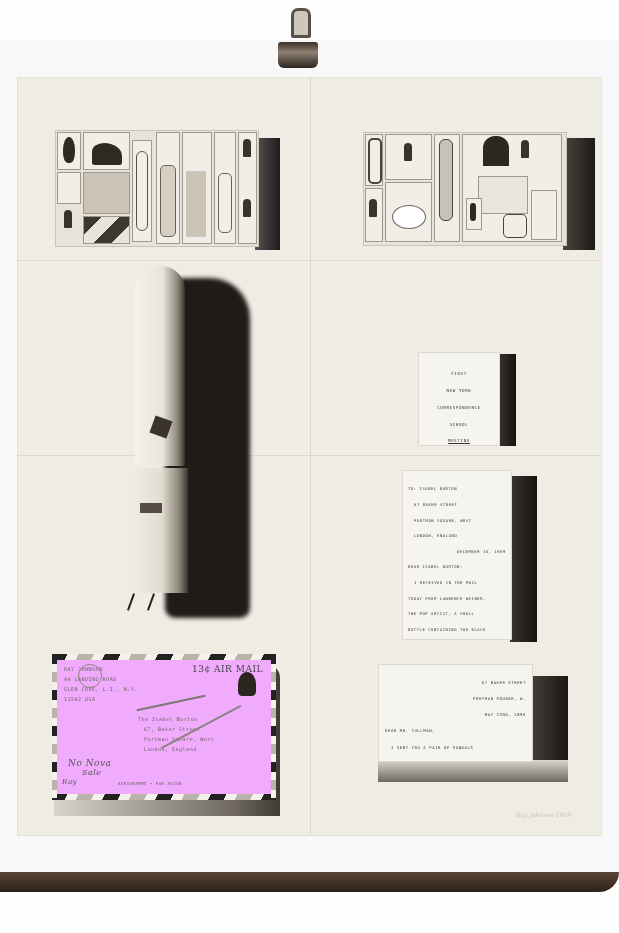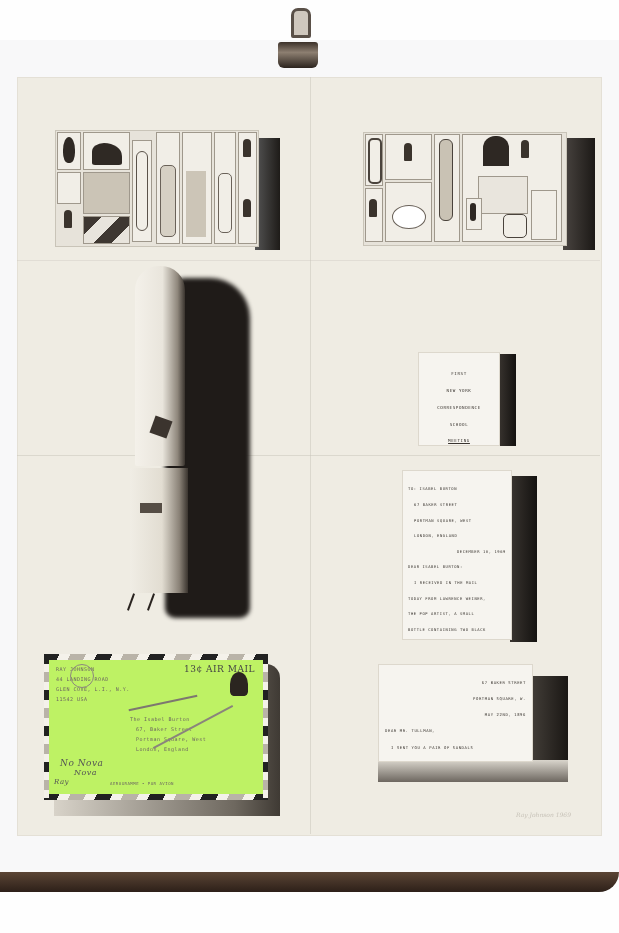--- a/index.html
+++ b/index.html
@@ -17,21 +17,21 @@
   .obj{position:absolute;}
   .shadow{position:absolute;background:#2a2622;}
   
   .boxes{background:#e7e3da;border:1px solid #c9c4b8;}
   .cell{position:absolute;background:#f1eee7;border:1px solid #9f988c;}
   .fig{position:absolute;width:8px;height:18px;background:#3a332c;border-radius:4px 4px 1px 1px;}
   
   .card{position:absolute;background:#f6f4ef;box-shadow:inset 0 0 0 1px #ddd8cd;color:#3a3530;font-size:4.2px;line-height:5.6px;letter-spacing:.6px;padding:6px 8px;box-sizing:border-box;white-space:pre-wrap;overflow:hidden;}
   .card .r{text-align:right;}
   
-  .env{position:absolute;left:44px;top:654px;width:224px;height:146px;background:#bef264;box-sizing:border-box;}
+  .env{position:absolute;left:52px;top:654px;width:224px;height:146px;background:#f0abfc;box-sizing:border-box;}
   .env .stripe{position:absolute;left:0;right:0;height:6px;background:repeating-linear-gradient(115deg,#222 0 14px,#f4f1ea 14px 24px,#b9b3a8 24px 38px,#f4f1ea 38px 48px);}
   .env .vstripe{position:absolute;top:0;bottom:0;width:5px;background:repeating-linear-gradient(180deg,#222 0 10px,#f4f1ea 10px 18px,#b9b3a8 18px 28px,#f4f1ea 28px 36px);}
   .env .txt{position:absolute;font-size:5px;color:#6c6660;letter-spacing:.5px;white-space:pre;}
   .signature{position:absolute;left:516px;top:811px;font-size:6px;color:#c7c2b8;font-family:"DejaVu Serif",serif;font-style:italic;}
 </style>
 </head>
 <body>
 
 <div class="wall"></div>
 
@@ -196,19 +196,19 @@
   <div class="txt" style="left:12px;top:42px;">11542 USA</div>
   <div class="txt" style="left:86px;top:62px;">The Isabel Burton</div>
   <div class="txt" style="left:92px;top:72px;">67, Baker Street</div>
   <div class="txt" style="left:92px;top:82px;">Portman Square, West</div>
   <div class="txt" style="left:92px;top:92px;">London, England</div>
   <div class="txt" style="left:66px;top:127px;font-size:4px;">AEROGRAMME • PAR AVION</div>
   <div class="txt" style="left:140px;top:10px;font-size:9px;color:#444;font-family:'DejaVu Serif',serif;">13¢ AIR MAIL</div>
   <div style="position:absolute;left:84px;top:48px;width:70px;height:2px;background:#7d7770;transform:rotate(-12deg);"></div>
   <div style="position:absolute;left:104px;top:72px;width:90px;height:2px;background:#8a847c;transform:rotate(-28deg);"></div>
   <div class="txt" style="left:16px;top:104px;font-size:9px;color:#555;font-family:'DejaVu Serif',serif;font-style:italic;">No Nova</div>
-  <div class="txt" style="left:30px;top:114px;font-size:8px;color:#555;font-family:'DejaVu Serif',serif;font-style:italic;">Nova</div>
+  <div class="txt" style="left:30px;top:114px;font-size:8px;color:#555;font-family:'DejaVu Serif',serif;font-style:italic;">Sale</div>
   <div class="txt" style="left:10px;top:124px;font-size:7px;color:#555;font-family:'DejaVu Serif',serif;font-style:italic;">Ray</div>
   <div style="position:absolute;left:186px;top:18px;width:18px;height:24px;background:#2b2520;border-radius:50% 50% 20% 20%;"></div>
   <div style="position:absolute;left:26px;top:10px;width:22px;height:22px;border:1px solid #8c867f;border-radius:50%;"></div>
 </div>
 
 <div class="signature">Ray Johnson 1969</div>
 
 </body></html>

